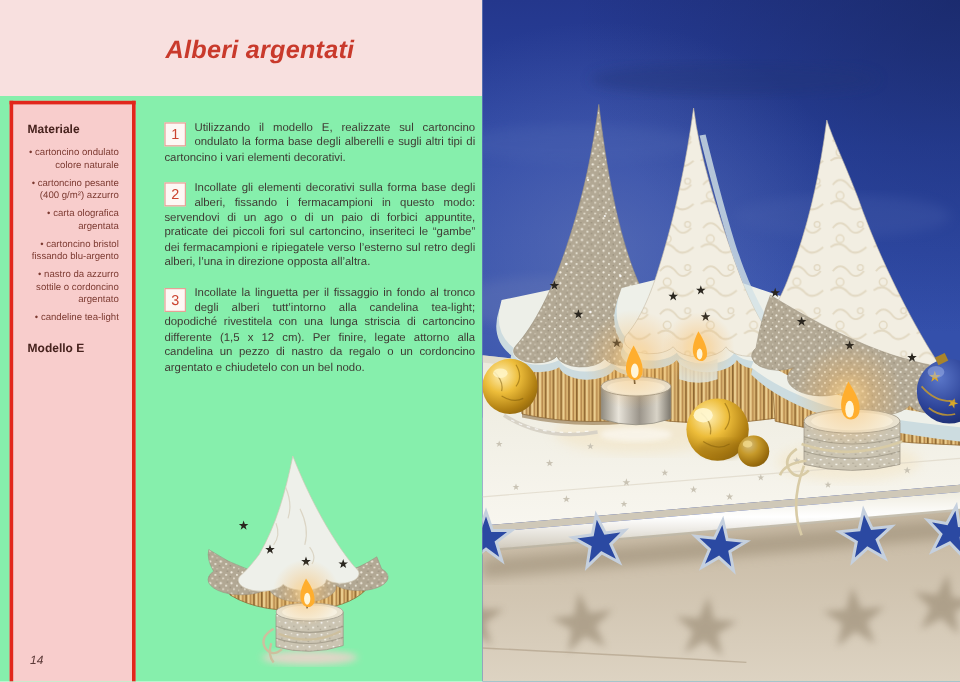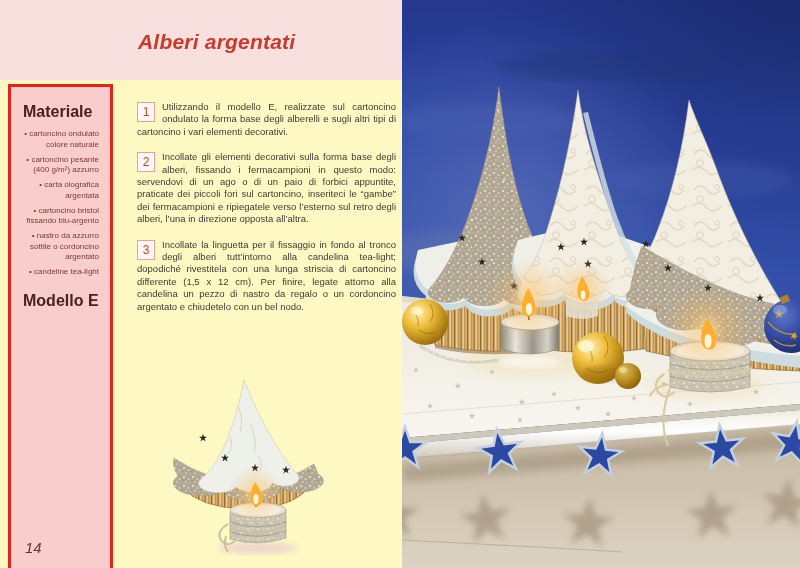--- a/index.html
+++ b/index.html
@@ -3,44 +3,44 @@
 <meta charset="utf-8">
 <style>
   html,body{margin:0;padding:0;}
   body{
     width:800px;height:568px;overflow:hidden;position:relative;
     font-family:"Liberation Sans",sans-serif;background:#ffffff;
   }
   .sheet{position:absolute;left:0;top:0;width:800px;height:568px;}
 
   
-  .left-page{position:absolute;left:0;top:0;width:402px;height:568px;background:#fef9c3;}
+  .left-page{position:absolute;left:0;top:0;width:402px;height:568px;background:#86efac;}
   .banner{position:absolute;left:0;top:0;width:402px;height:80px;background:#f8e0df;}
   .page-title{
     position:absolute;left:138px;top:30px;margin:0;
     font-size:21px;font-style:italic;font-weight:bold;color:#c93a2c;letter-spacing:.2px;
   }
   .sidebar{
     position:absolute;left:8px;top:84px;width:105px;height:484px;
     box-sizing:border-box;background:#f8cdcc;
     border:3px solid #e2261b;border-bottom:none;
     padding:16px 11px 0 12px;
   }
   .materials-heading,.model-label{
-    margin:0 0 8px 0;font-size:16px;font-weight:bold;color:#46221d;
+    margin:0 0 8px 0;font-size:10px;font-weight:bold;color:#46221d;
   }
   .model-label{margin-top:14px;}
   .materials-list{list-style:none;margin:0 0 4px 0;padding:0;}
   .materials-list li{
     font-size:8px;line-height:10.5px;color:#7c3a31;margin-bottom:4.5px;text-align:right;
   }
   .materials-list li::before{content:"• ";}
   .page-number{
     position:absolute;left:14px;bottom:12px;
-    font-size:15px;font-style:italic;color:#5c3a38;
+    font-size:10px;font-style:italic;color:#5c3a38;
   }
 
   .steps{position:absolute;left:137px;top:101px;width:259px;}
   .step{
     text-align:justify;font-size:9.5px;line-height:12.4px;color:#3f3a33;
     margin-bottom:13px;overflow:visible;
   }
   .step-num{
     float:left;width:16px;height:18px;margin:1px 7px 2px 0;
     border:1px solid #e7a195;background:#fdf8f5;

